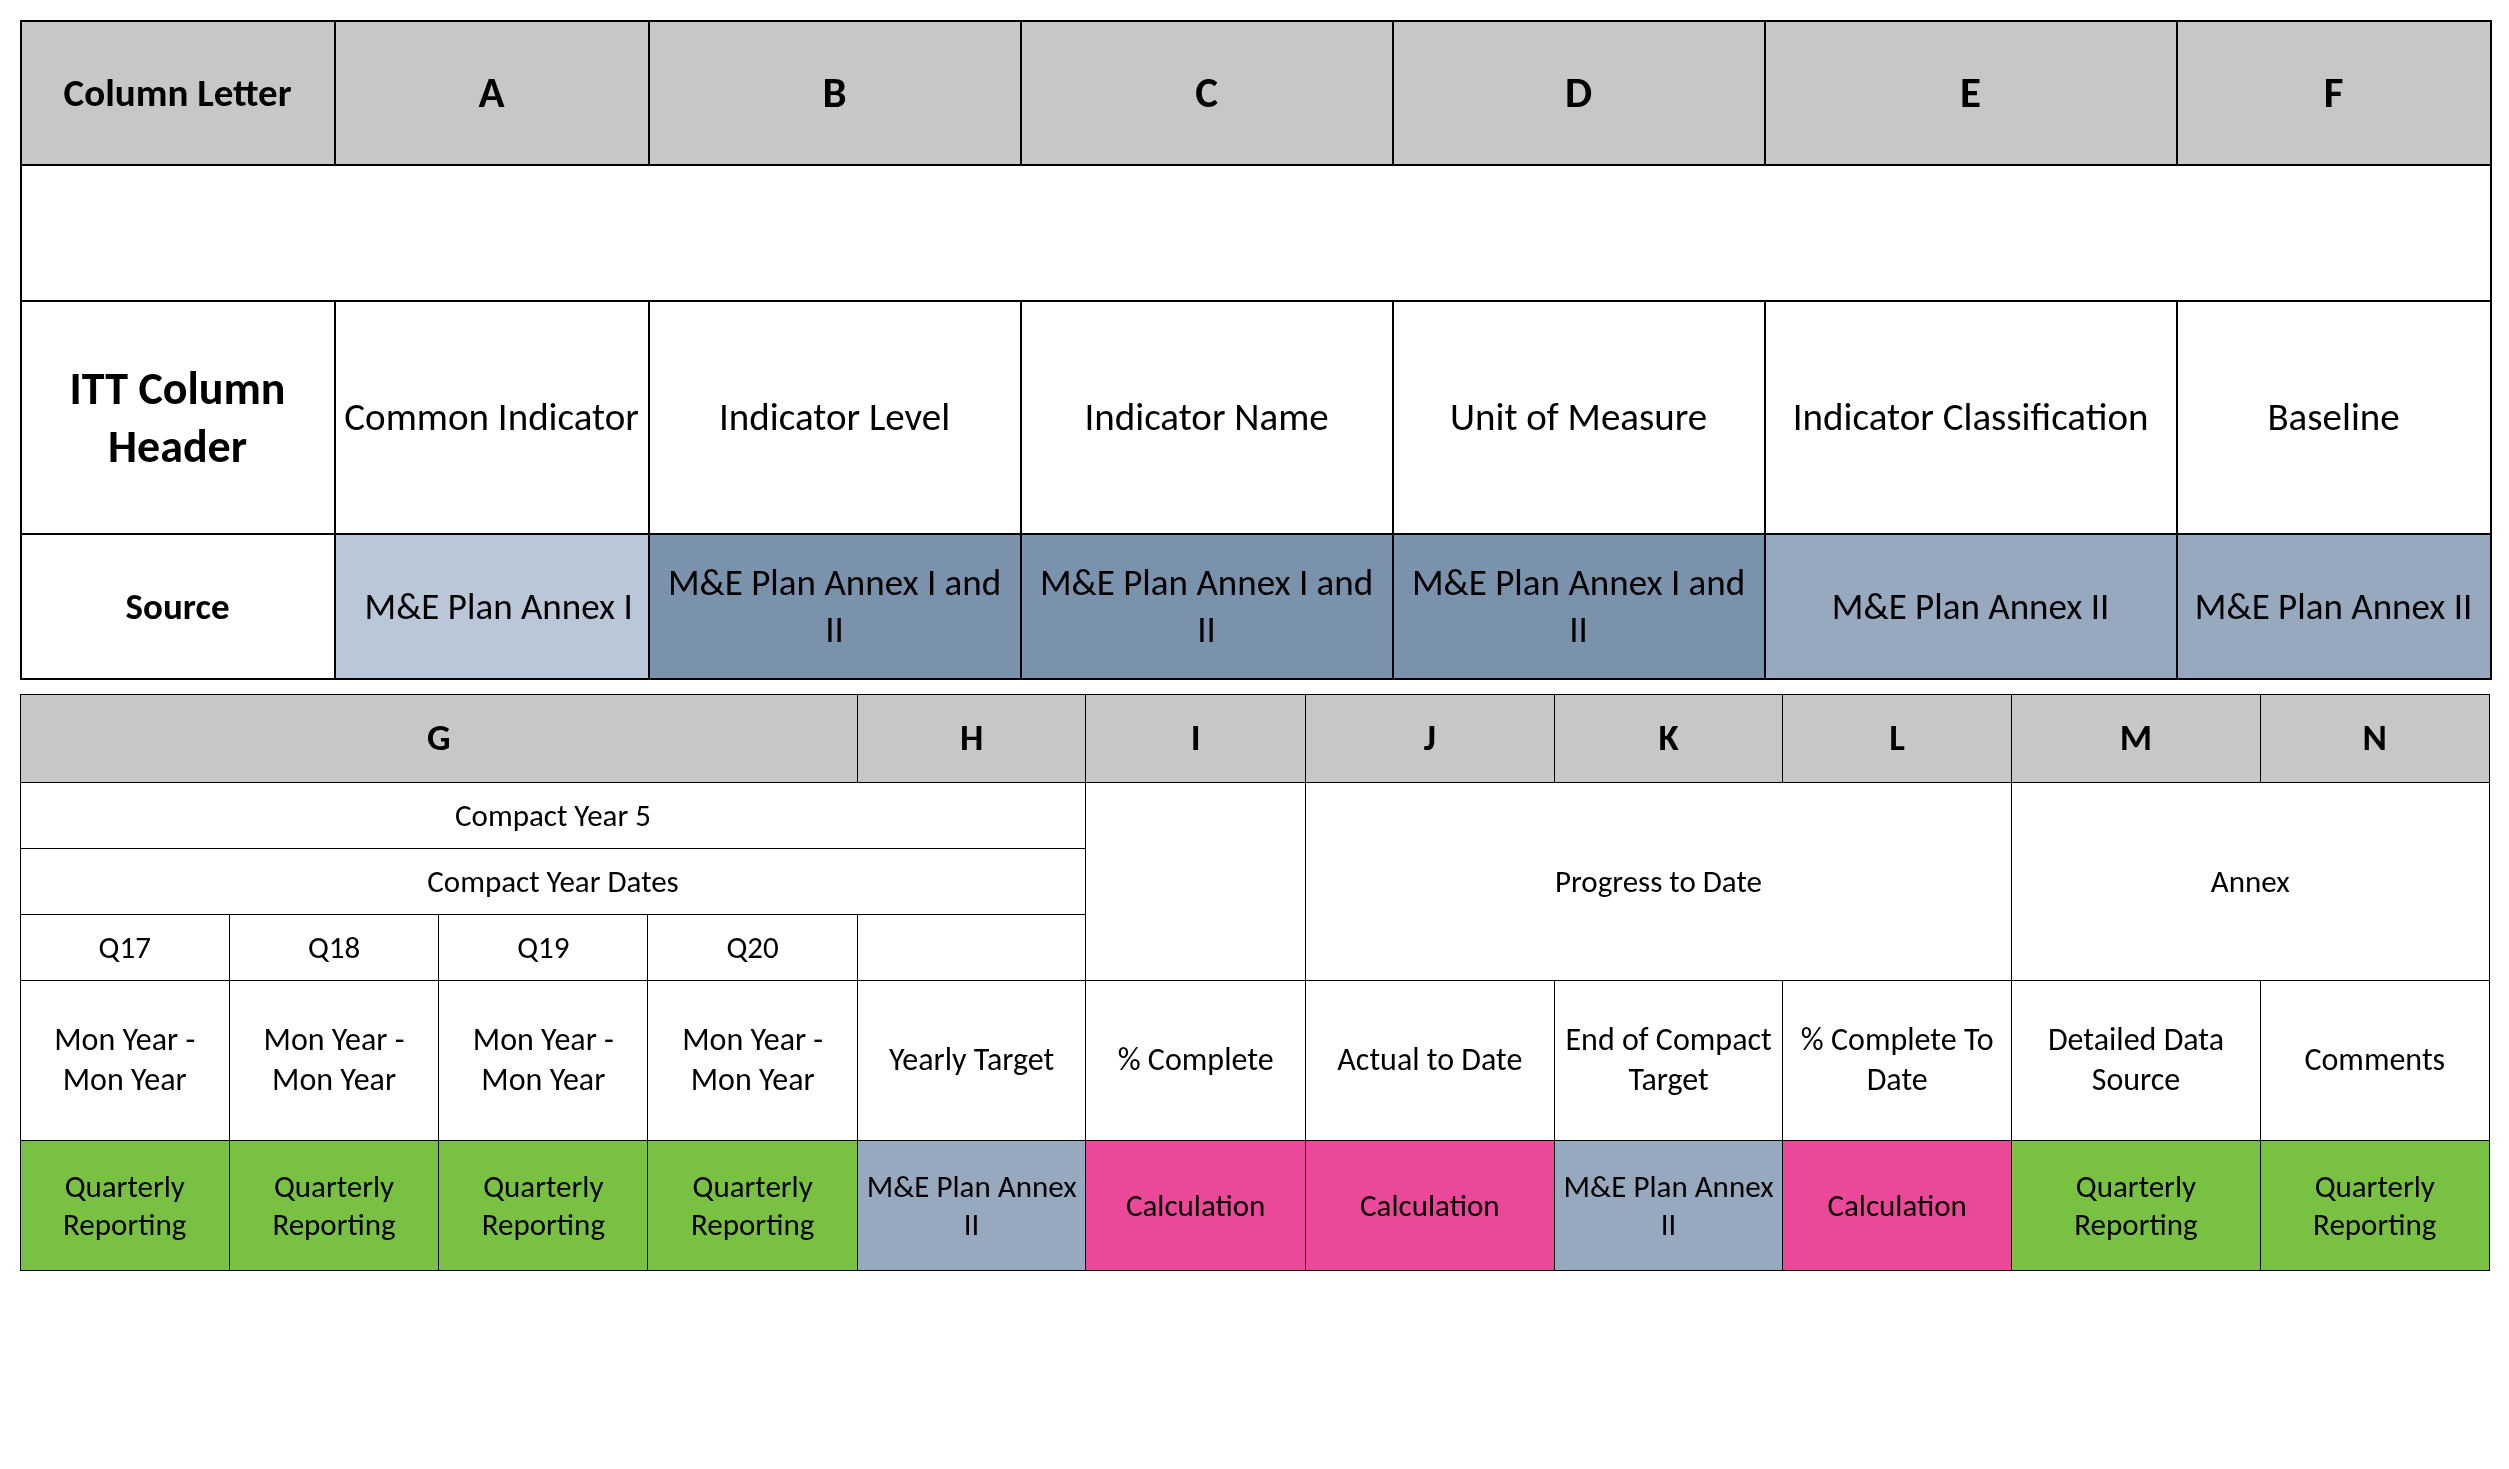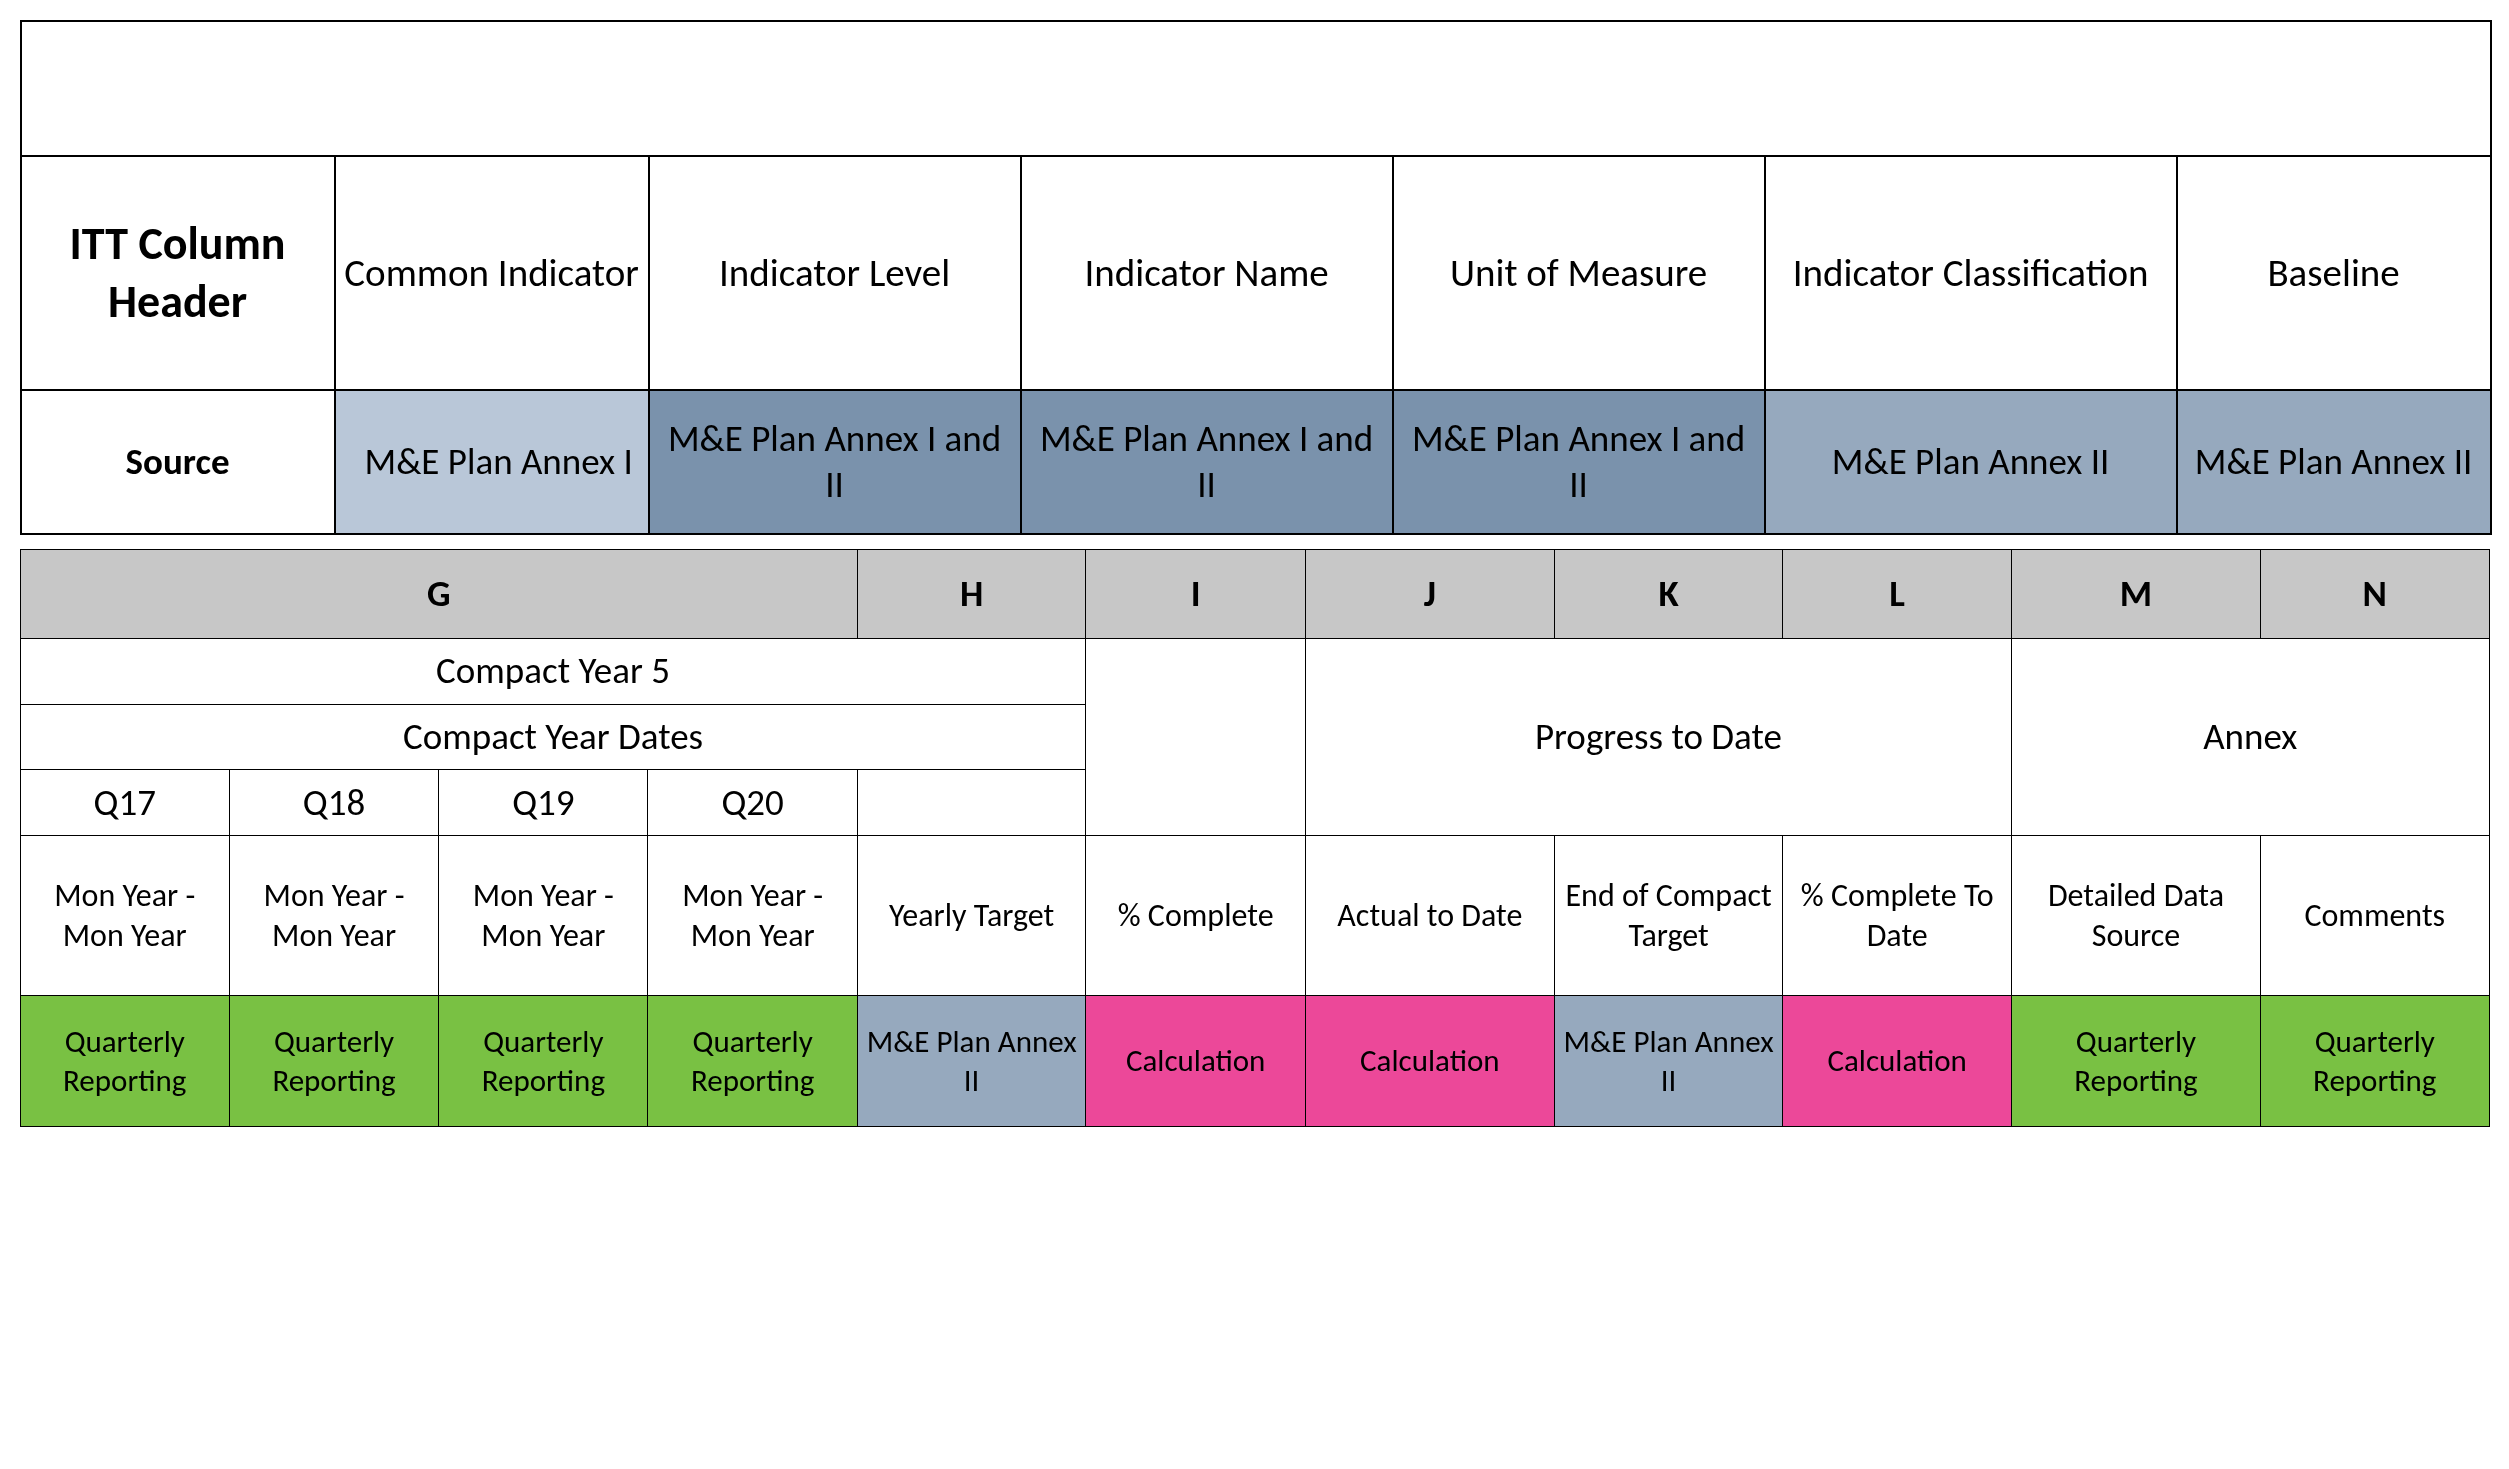--- a/index.html
+++ b/index.html
@@ -69,21 +69,21 @@
     padding: 5.9px 3.9px;
   }
   .bot .letterrow td {
     background: #c7c7c7;
     font-weight: bold;
     font-size: 37px;
     height: 76px;
   }
   .bot .sub td {
     height: 53px;
-    font-size: 37px;
+    font-size: 31px;
     margin-left: 24px;
   }
   .bot .names td {
     height: 147px;
     font-size: 32px;
   }
   .bot .src td {
     height: 118px;
     font-size: 31px;
   }
@@ -100,20 +100,29 @@
     <colgroup>
       <col style="width:314px">
       <col style="width:314px">
       <col style="width:372px">
       <col style="width:372px">
       <col style="width:372px">
       <col style="width:412px">
       <col style="width:314px">
     </colgroup>
     <tbody>
+        <tr class="letterrow">
+      <td class="rowlabel">Column Letter</td>
+      <td>A</td>
+      <td>B</td>
+      <td>C</td>
+      <td>D</td>
+      <td>E</td>
+      <td>F</td>
+    </tr>
     <tr class="blankrow">
       <td colspan="7"></td>
     </tr>
     <tr class="headerrow">
       <td class="rowlabel">ITT Column Header</td>
       <td>Common Indicator</td>
       <td>Indicator Level</td>
       <td>Indicator Name</td>
       <td>Unit of Measure</td>
       <td>Indicator Classification</td>

